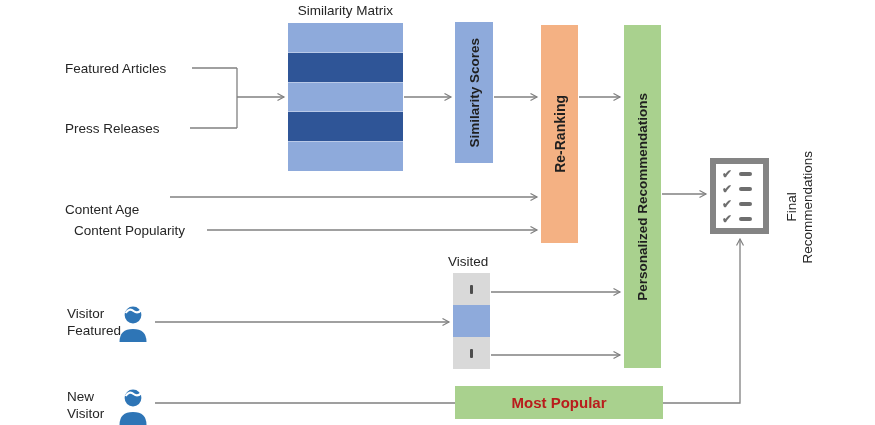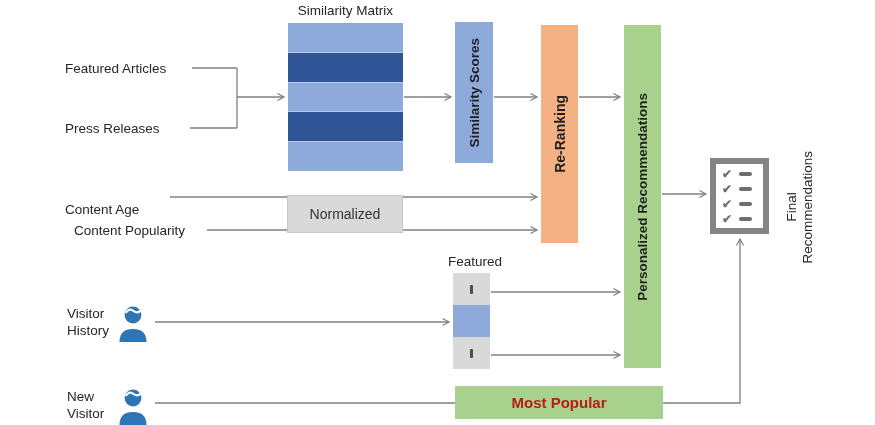--- a/index.html
+++ b/index.html
@@ -97,21 +97,21 @@
     <div class="stripe light"></div>
   </div>
 
   <div class="abs lbl" style="left:65px;top:60px;">Featured Articles</div>
   <div class="abs lbl" style="left:65px;top:120px;">Press Releases</div>
   <div class="abs lbl" style="left:65px;top:189px;margin-top:12px;">Content Age</div>
   <div class="abs lbl" style="left:74px;top:222px;">Content Popularity</div>
 
   <div class="abs lbl" style="left:67px;top:305px;">
     <span>Visitor</span><br>
-    <span>History</span>
+    <span>Featured</span>
   </div>
   <div class="abs lbl" style="left:67px;top:388px;">
     <span>New</span><br>
     <span>Visitor</span>
   </div>
 
   <svg class="abs person" style="left:117px;top:304px;" width="32" height="38" viewBox="0 0 32 38">
     <circle class="fillb" cx="16" cy="11" r="8.4"></circle>
     <path class="hair" d="M8.6 9 Q12.3 3.4 16.6 7 Q20.4 10 24 6.4"></path>
     <path class="fillb" d="M2.5 38 q0-13 13.5-13 13.5 0 13.5 13 z"></path>
@@ -125,25 +125,22 @@
   <div class="abs vbar bar-simscores">
     <span class="vtext">Similarity Scores</span>
   </div>
   <div class="abs vbar bar-reranking">
     <span class="vtext">Re-Ranking</span>
   </div>
   <div class="abs vbar bar-personalized">
     <span class="vtext">Personalized Recommendations</span>
   </div>
 
-  <div class="abs normalized center">
-    <span>Normalized</span>
-  </div>
 
-  <div class="abs lbl" style="left:448px;top:253px;">Featured</div>
+  <div class="abs lbl" style="left:448px;top:253px;">Visited</div>
   <div class="abs visited-box">
     <div class="vseg gray">
       <div class="tick"></div>
     </div>
     <div class="vseg blue"></div>
     <div class="vseg gray">
       <div class="tick"></div>
     </div>
   </div>
 

